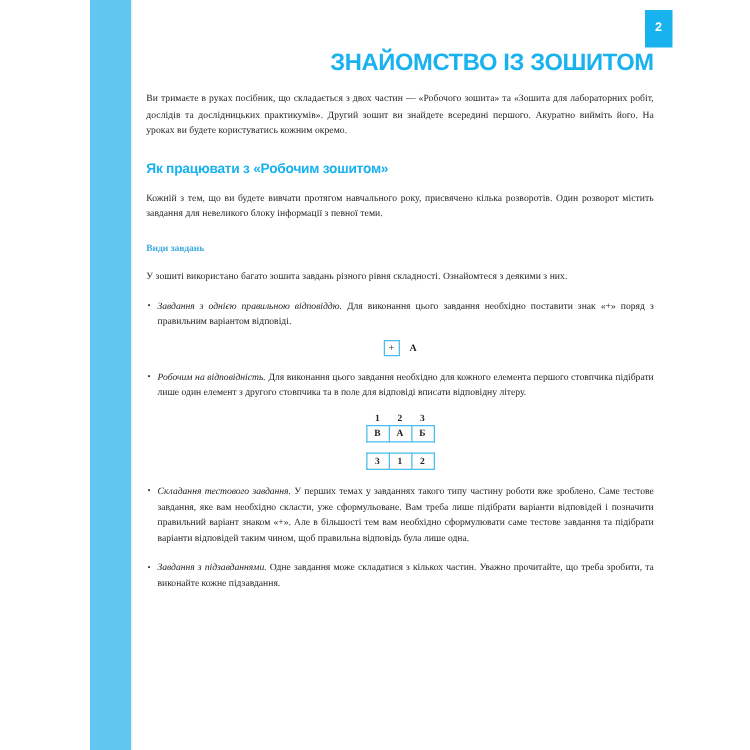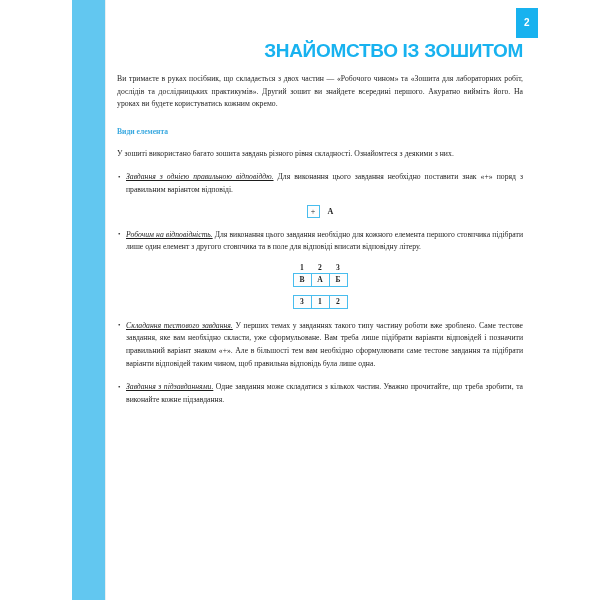--- a/index.html
+++ b/index.html
@@ -123,21 +123,20 @@
   li.task::before {
     content: "\2022";
     position: absolute;
     left: 1px;
     top: -0.5px;
     font-size: 7px;
     color: #1d1d1d;
   }
   .task-name {
     font-style: italic;
-    text-decoration: underline;
   }
 
   
   .widget {
     margin: 8px 0 0 0;
     display: flex;
     justify-content: center;
     align-items: flex-end;
   }
 
@@ -194,25 +193,27 @@
 
   <div class="left-band"></div>
   <div class="band-rule"></div>
 
   <div class="page-chip">2</div>
 
   <div class="content">
 
     <h1 class="doc-title">ЗНАЙОМСТВО ІЗ ЗОШИТОМ</h1>
 
-    <p class="body">Ви тримаєте в руках посібник, що складається з двох частин — «Робочого чином» та «Зошита для лабораторних робіт, дослідів та дослідницьких практикумів». Другий зошит ви знайдете всередині першого. Акуратно вийміть його. На уроках ви будете користуватись кожним окремо.</p>
-
-
-
-    <h3 class="h3">Види елемента</h3>
+    <p class="body">Ви тримаєте в руках посібник, що складається з двох частин — «Робочого зошита» та «Зошита для лабораторних робіт, дослідів та дослідницьких практикумів». Другий зошит ви знайдете всередині першого. Акуратно вийміть його. На уроках ви будете користуватись кожним окремо.</p>
+
+    <h2 class="h2">Як працювати з «Робочим зошитом»</h2>
+
+    <p class="body">Кожній з тем, що ви будете вивчати протягом навчального року, присвячено кілька розворотів. Один розворот містить завдання для невеликого блоку інформації з певної теми.</p>
+
+    <h3 class="h3">Види завдань</h3>
 
     <p class="body">У зошиті використано багато зошита завдань різного рівня складності. Ознайомтеся з деякими з них.</p>
 
     <ul class="task-list">
 
       <li class="task">
         <span class="task-name">Завдання з однією правильною відповіддю.</span><span> Для виконання цього завдання необхідно поставити знак «+» поряд з правильним варіантом відповіді.</span>
       </li>
 
       <div class="widget">

